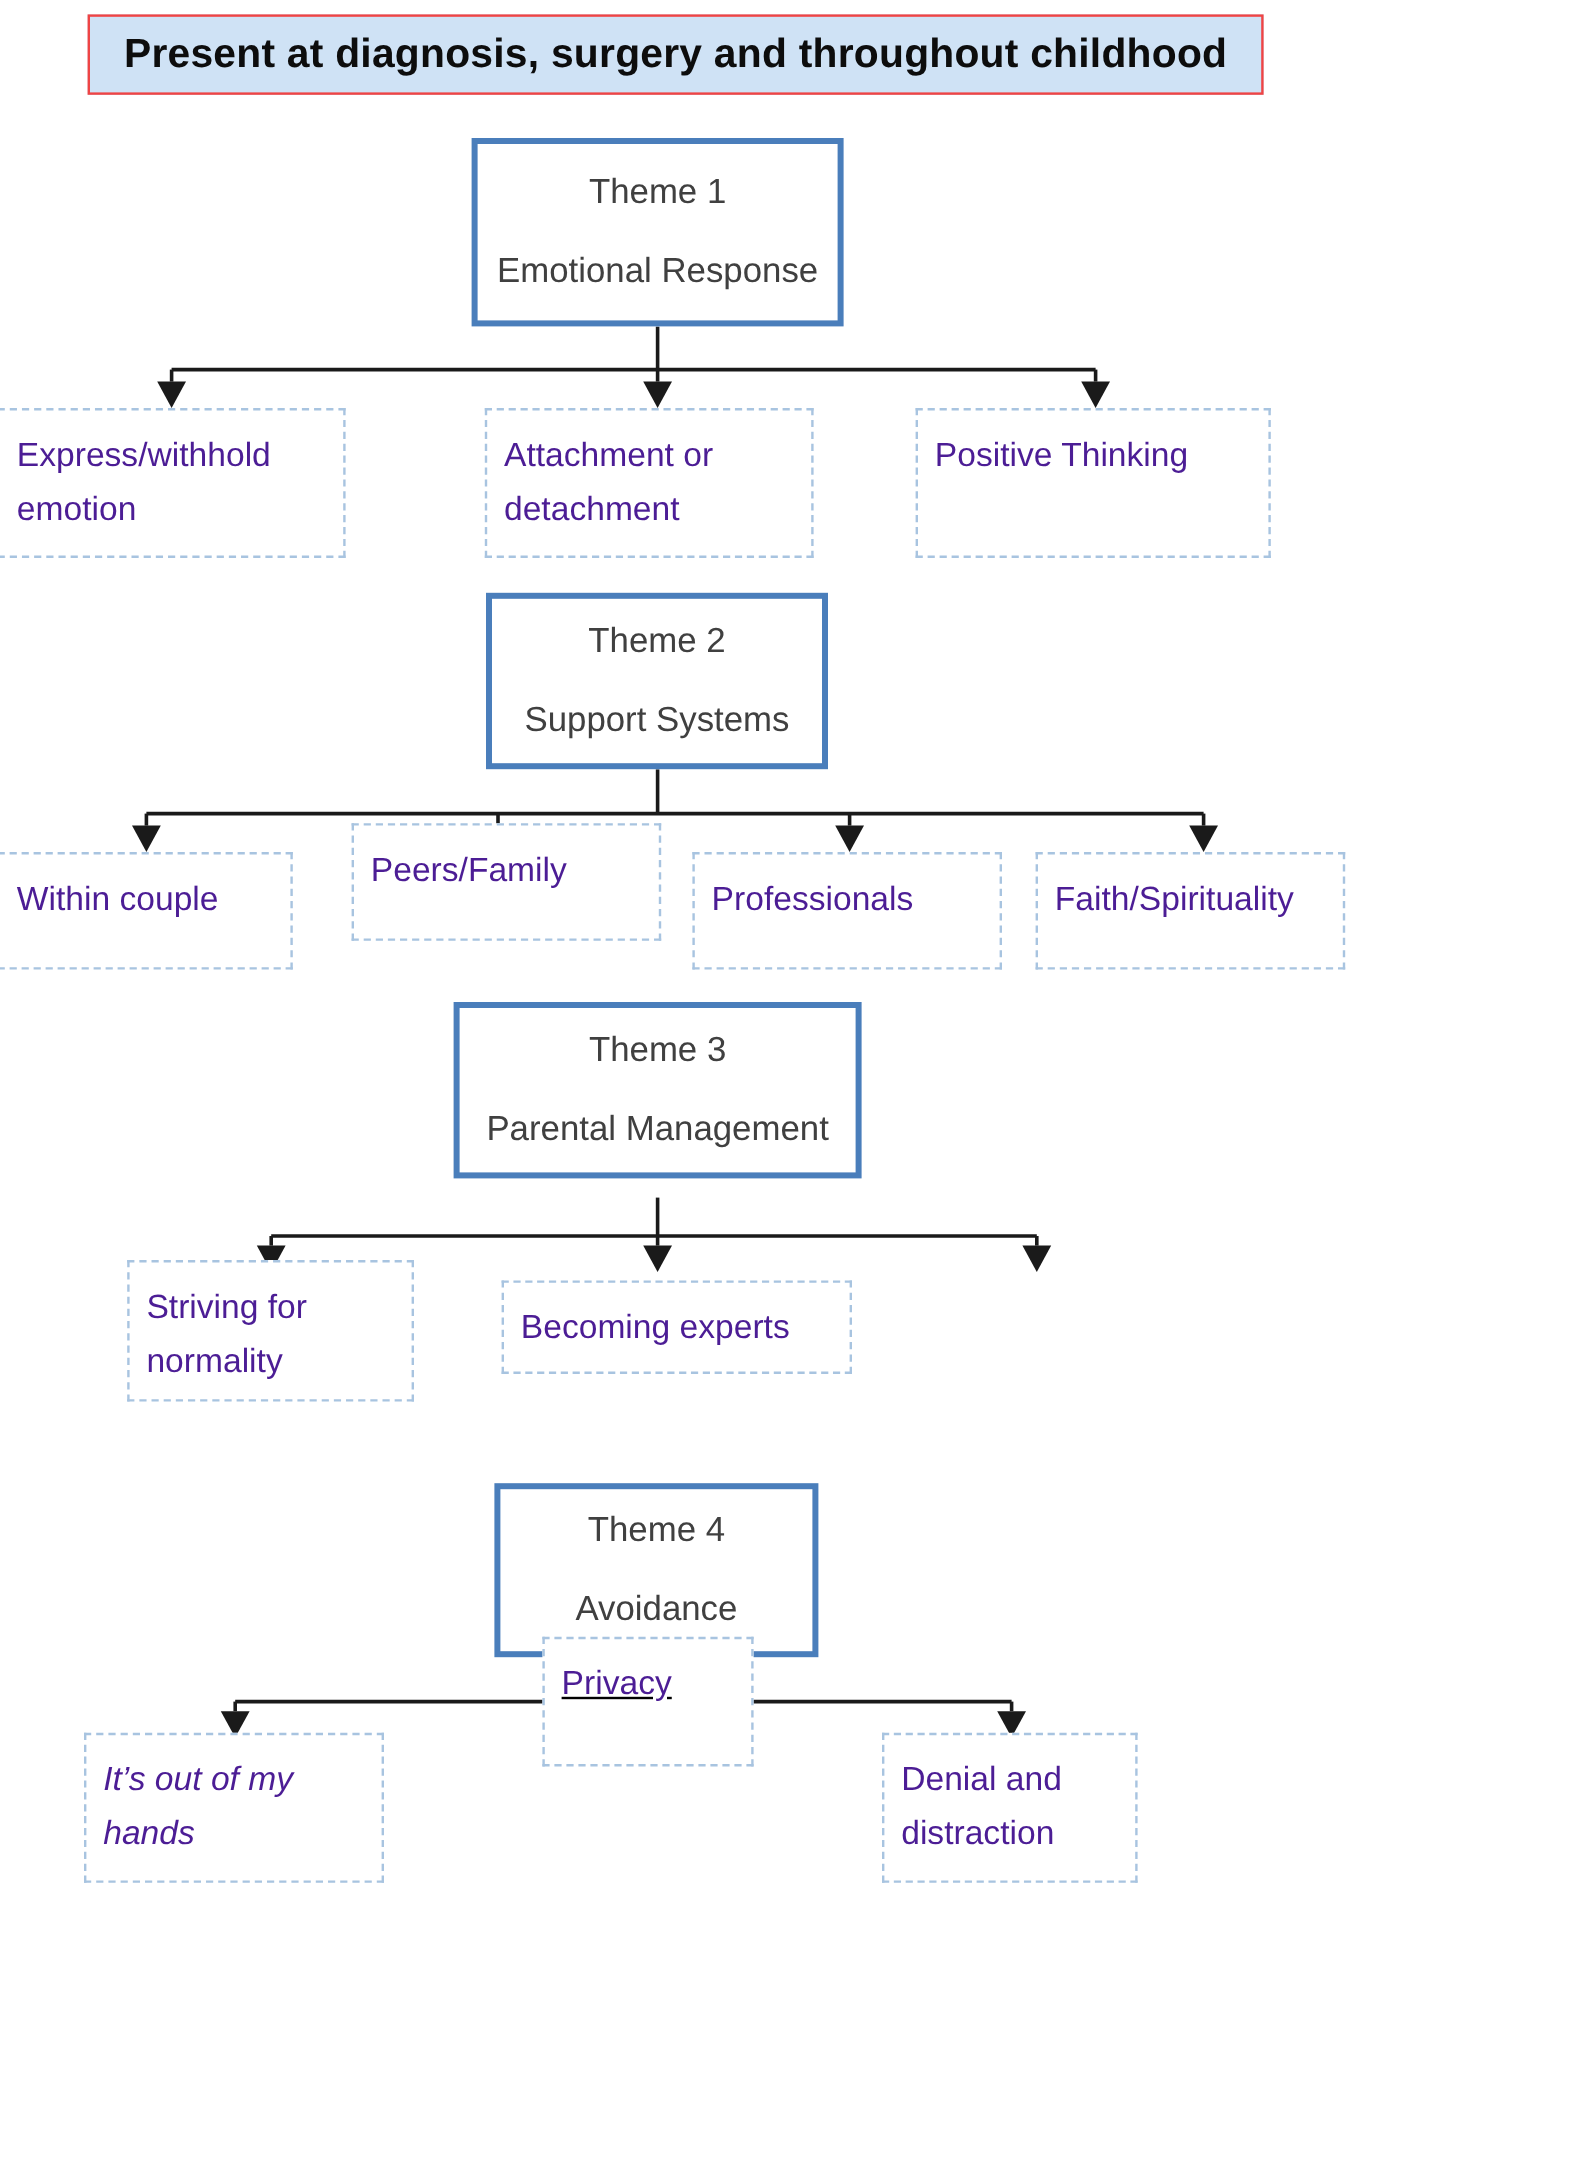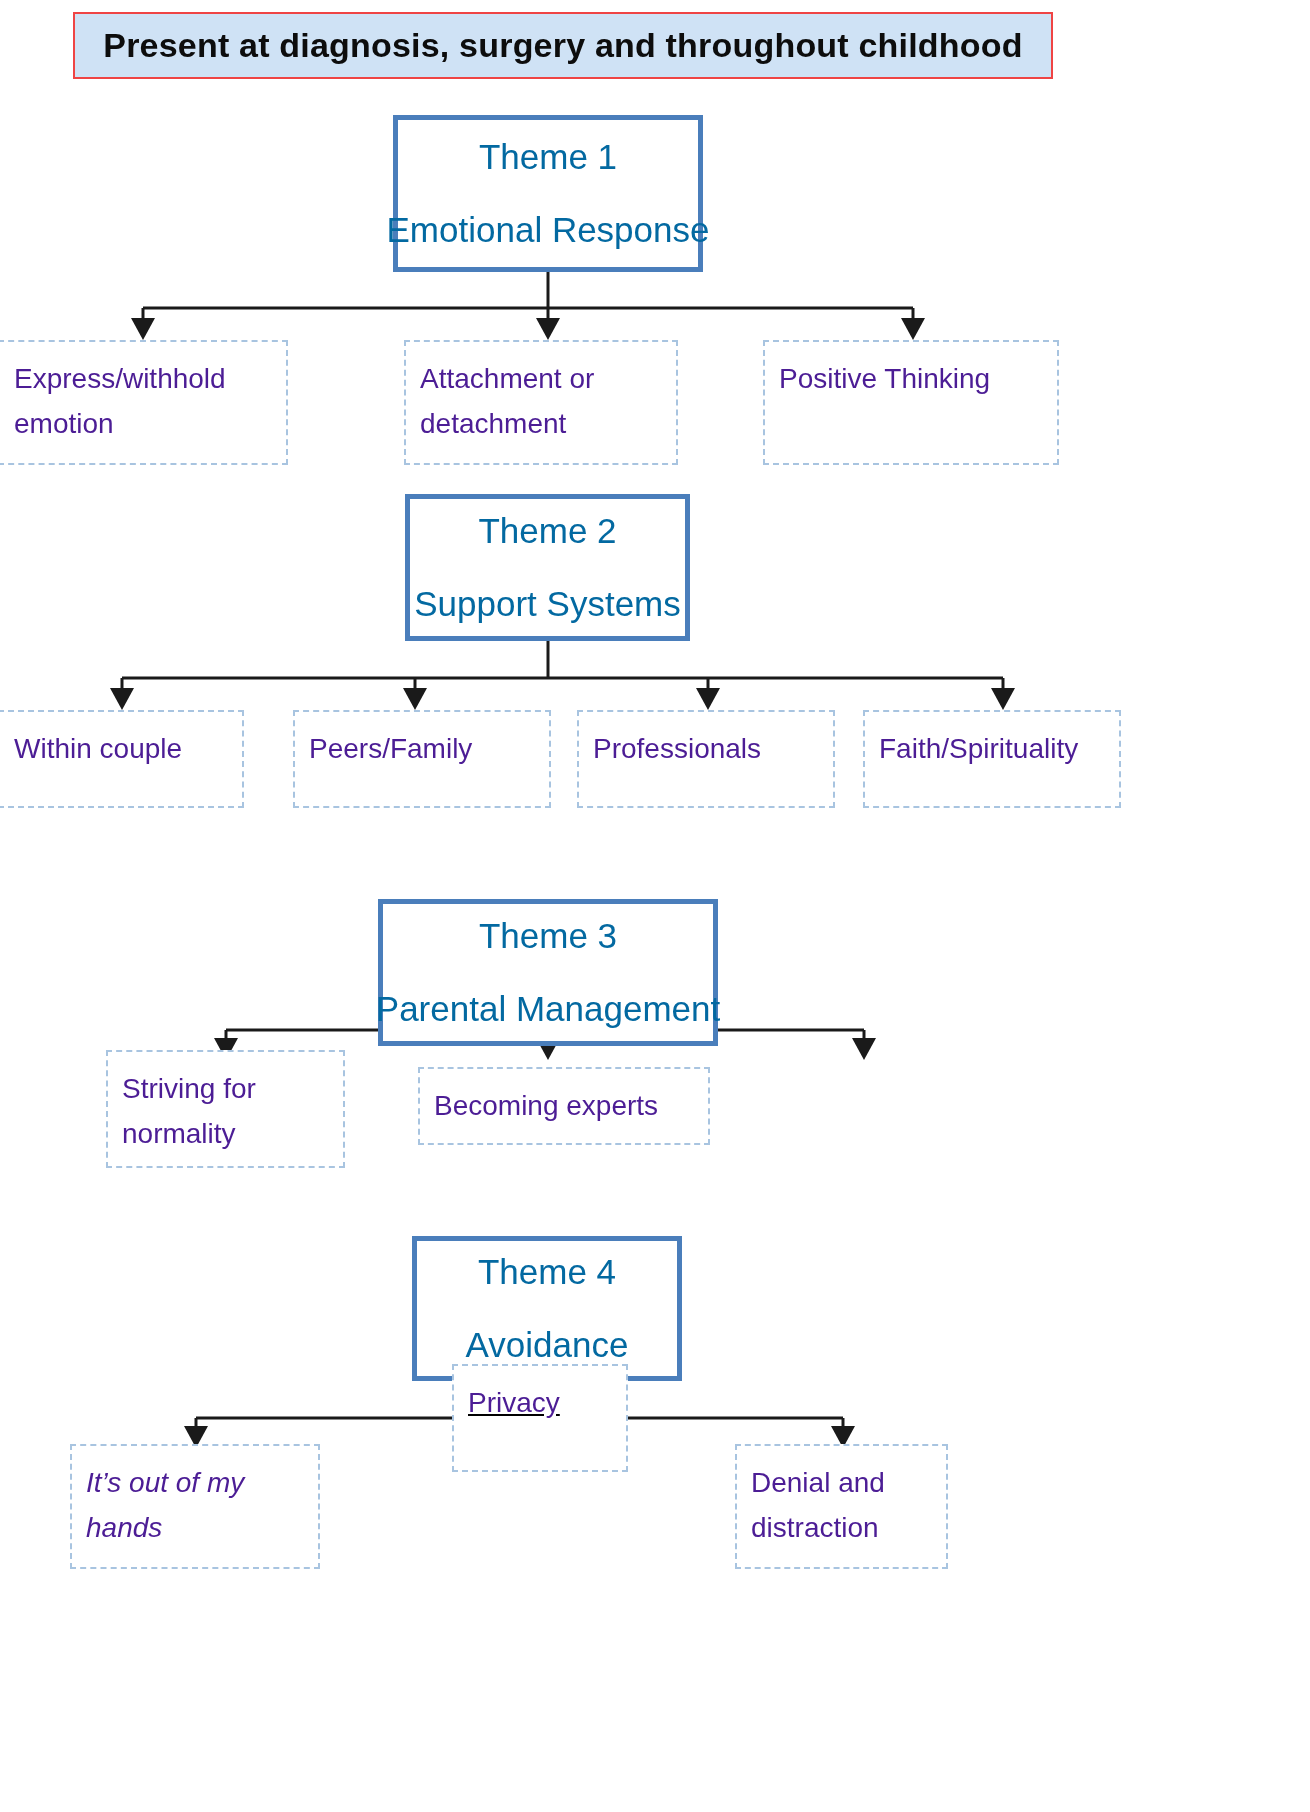--- a/index.html
+++ b/index.html
@@ -39,22 +39,22 @@
     position: absolute;
     box-sizing: border-box;
     background: #ffffff;
     border: 5px solid #4a7ebb;
     display: flex;
     flex-direction: column;
     align-items: center;
     justify-content: center;
   }
   .theme-box .theme-line {
-    font-size: 35px;
-    color: #0369a1;
+    font-size: 29px;
+    color: #404040;
     line-height: 1.15;
     white-space: nowrap;
     text-align: center;
   }
   .theme-box .theme-line.first {
     margin-bottom: 32px;
   }
 
   
   .sub-box {
@@ -162,33 +162,33 @@
 
   <div class="theme-box" style="left:405px; top:494px; width:285px; height:147px;">
     <span class="theme-line first">Theme 2</span>
     <span class="theme-line">Support Systems</span>
   </div>
 
   <div class="sub-box" style="left:-2px; top:710px; width:246px; height:98px;">
     <span class="sub-text">Within couple</span>
   </div>
 
-  <div class="sub-box" style="left:293px; top:710px; width:258px; height:98px;">
+  <div class="sub-box" style="left:293px; top:686px; width:258px; height:98px;">
     <span class="sub-text">Peers/Family</span>
   </div>
 
   <div class="sub-box" style="left:577px; top:710px; width:258px; height:98px;">
     <span class="sub-text">Professionals</span>
   </div>
 
   <div class="sub-box" style="left:863px; top:710px; width:258px; height:98px;">
     <span class="sub-text">Faith/Spirituality</span>
   </div>
 
-  <div class="theme-box" style="left:378px; top:899px; width:340px; height:147px;">
+  <div class="theme-box" style="left:378px; top:835px; width:340px; height:147px;">
     <span class="theme-line first">Theme 3</span>
     <span class="theme-line">Parental Management</span>
   </div>
 
   <div class="sub-box" style="left:418px; top:1067px; width:292px; height:78px;">
     <span class="sub-text">Becoming experts</span>
   </div>
 
   <div class="sub-box" style="left:106px; top:1050px; width:239px; height:118px;">
     <span class="sub-text">Striving for</span>

